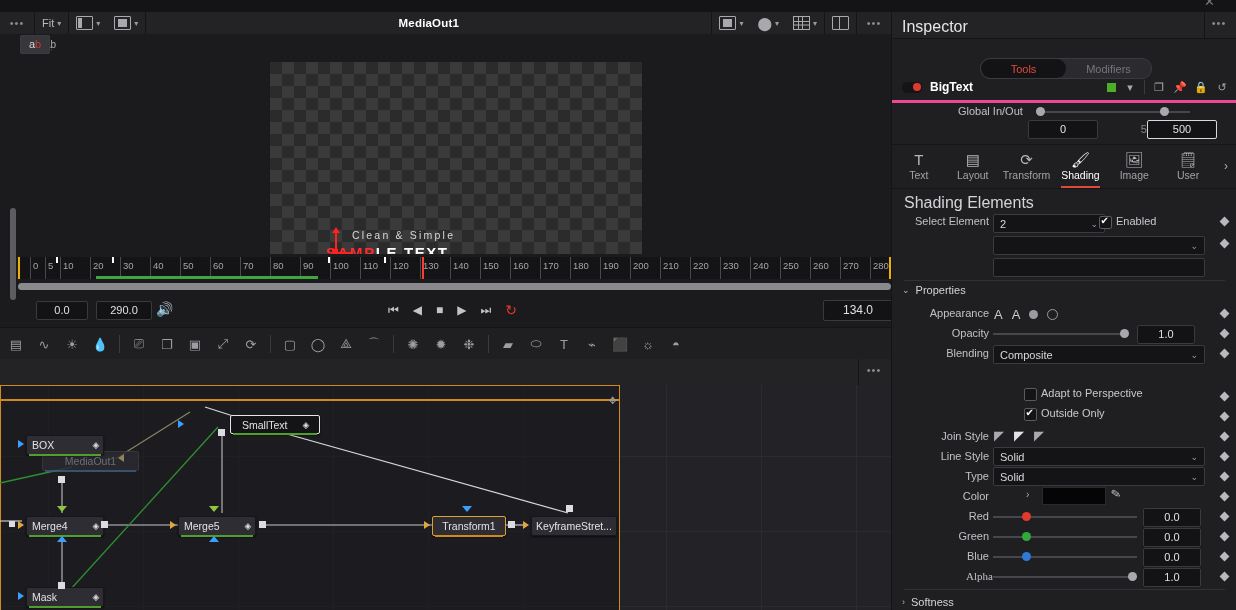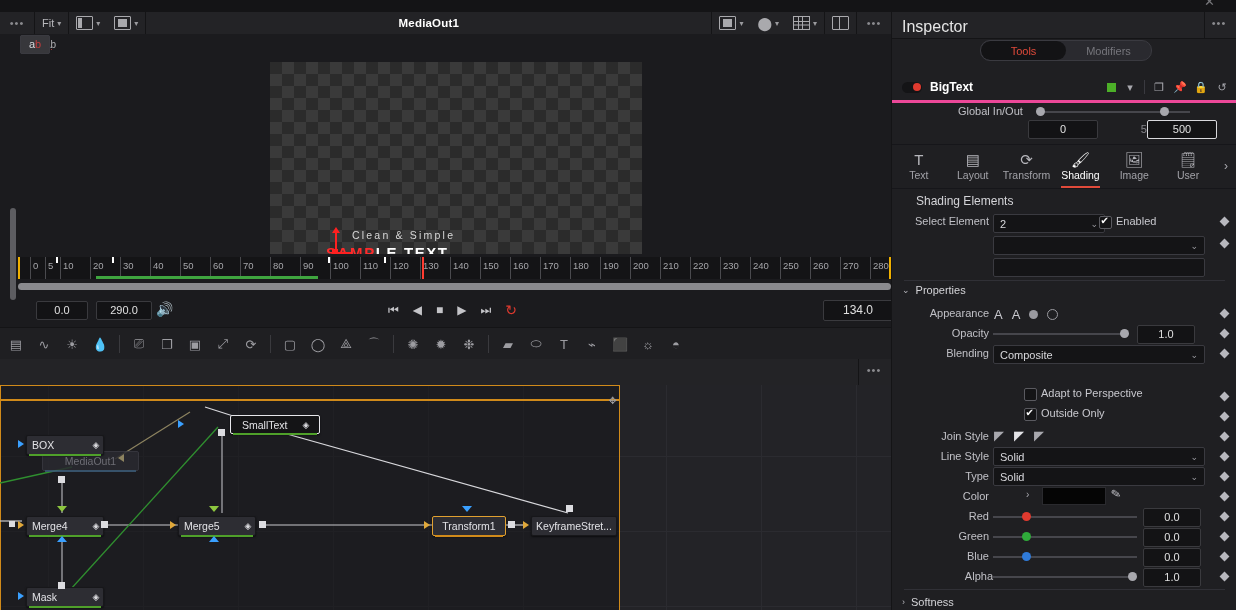--- a/index.html
+++ b/index.html
@@ -121,21 +121,21 @@
   .ghost{position:absolute;height:18px;background:#2a2a30;border:1px solid #3a3a42;border-radius:2px;display:flex;align-items:center;justify-content:center;color:#7c7c84;font-size:10.5px;opacity:.85;}
   .ghost .gu{position:absolute;left:2px;right:2px;bottom:-2px;height:1.6px;background:#3c5c78;}
 
   
   .insp{position:absolute;left:891px;top:12px;width:345px;height:598px;background:#1f1f22;border-left:1px solid #141416;}
   .insp-head{position:absolute;left:0;top:0;width:345px;height:26px;background:#232326;border-bottom:1px solid #141416;}
   .insp-head .t{position:absolute;left:10px;top:6px;color:#e5e5e5;font-size:16px;}
   .insp-head .dots{position:absolute;right:5px;top:5px;width:26px;text-align:center;color:#8a8a8e;letter-spacing:1px;font-size:11px;}
   .insp-head .dsep{position:absolute;right:32px;top:0;width:1px;height:26px;background:#141416;}
 
-  .segwrap{position:absolute;left:88px;top:28px;width:170px;height:19px;background:#2a2a2f;border:1px solid #3a3a40;border-radius:10px;display:flex;overflow:hidden;}
+  .segwrap{position:absolute;left:88px;top:46px;width:170px;height:19px;background:#2a2a2f;border:1px solid #3a3a40;border-radius:10px;display:flex;overflow:hidden;}
   .seg{flex:1;display:flex;align-items:center;justify-content:center;font-size:11px;color:#76767c;}
   .seg.on{background:#131315;color:#e04a3a;border-radius:10px;}
 
   .toolrow{position:absolute;left:0;top:62px;width:345px;height:26px;border-bottom:3px solid #ec4899;display:flex;align-items:center;}
   .tgl{margin-left:10px;width:20px;height:11px;background:#141416;border-radius:6px;position:relative;}
   .tgl:after{content:"";position:absolute;right:1.5px;top:1.5px;width:8px;height:8px;border-radius:50%;background:#e03a2f;}
   .toolname{margin-left:8px;color:#ffffff;font-size:12px;font-weight:bold;}
   .toolrow .right{margin-left:auto;display:flex;align-items:center;gap:7px;padding-right:8px;}
   .swatch{width:9px;height:9px;background:#4caf28;}
   .tri{width:14px;height:12px;display:flex;align-items:center;justify-content:center;color:#a8a8ae;font-size:11px;}
@@ -148,21 +148,21 @@
   .gio .mid{position:absolute;left:228px;top:23px;width:60px;text-align:center;color:#86868c;font-size:11px;}
 
   .tabs{position:absolute;left:0;top:132px;width:345px;height:44px;border-bottom:1px solid #16161a;display:flex;align-items:flex-end;}
   .tab{flex:1;height:44px;display:flex;flex-direction:column;align-items:center;justify-content:center;gap:2px;color:#a2a2a8;font-size:10.5px;position:relative;}
   .tab.active{color:#ffffff;}
   .tab.active:after{content:"";position:absolute;left:14%;right:14%;bottom:0;height:2px;background:#e04a3a;}
   .tab .gi{font-size:15px;line-height:15px;color:#b6b6bc;}
   .tab.active .gi{color:#ffffff;}
   .tabarrow{width:22px;height:44px;display:flex;align-items:center;justify-content:center;color:#a8a8ae;font-size:12px;}
 
-  .sectionhdr{position:absolute;left:12px;color:#d4d4d8;font-size:12px;margin-left:12px;}
+  .sectionhdr{position:absolute;left:12px;color:#d4d4d8;font-size:16px;}
   .row{position:absolute;left:0;width:345px;height:20px;}
   .row .lab{position:absolute;right:245px;top:3px;text-align:right;color:#c0c0c6;font-size:11px;white-space:nowrap;}
   .dia{position:absolute;left:329px;top:6px;width:7px;height:7px;background:#b8b8be;transform:rotate(45deg);}
   .sel{position:absolute;height:17px;background:#141416;border:1px solid #3a3a40;border-radius:2px;display:flex;align-items:center;padding:0 6px;color:#d8d8dc;font-size:11px;}
   .sel .cv{margin-left:auto;color:#9a9aa0;font-size:9px;}
   .cbox{position:absolute;width:11px;height:11px;background:#141416;border:1px solid #5a5a60;border-radius:2px;}
   .cbox.on:after{content:"✔";position:absolute;left:0.5px;top:-2px;color:#ffffff;font-size:10px;}
   .cblabel{position:absolute;color:#c8c8ce;font-size:11px;}
   .slider{position:absolute;height:2px;background:#46464c;}
   .sknob{position:absolute;width:9px;height:9px;border-radius:50%;background:#a8a8ae;}
@@ -679,21 +679,21 @@
 
     <div class="row" style="top:535px;">
       <div class="lab" style="right:248px;">Blue</div>
       <div class="slider" style="left:101px;top:9px;width:144px;"></div>
       <div class="sknob blue" style="left:130px;top:5px;"></div>
       <div class="numbox vbox" style="left:251px;top:1px;">0.0</div>
       <div class="dia"></div>
     </div>
 
     <div class="row" style="top:555px;">
-      <div class="lab" style="right:244px;">Alpha</div>
+      <div class="lab" style="right:244px;font-family:Liberation Serif, serif;">Alpha</div>
       <div class="slider" style="left:101px;top:9px;width:144px;"></div>
       <div class="sknob" style="left:236px;top:5px;"></div>
       <div class="numbox vbox" style="left:251px;top:1px;">1.0</div>
       <div class="dia"></div>
     </div>
 
     <div class="divider" style="top:577px;"></div>
 
     <div style="position:absolute;left:10px;top:584px;display:flex;align-items:center;gap:6px;">
       <span style="color:#b8b8be;font-size:9px;">›</span>

